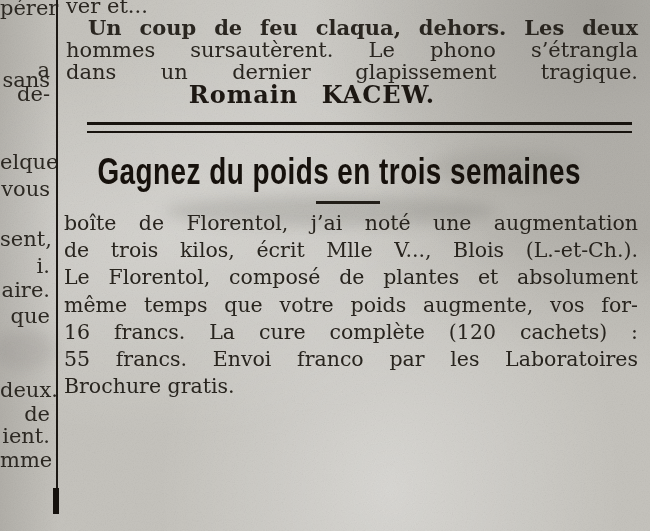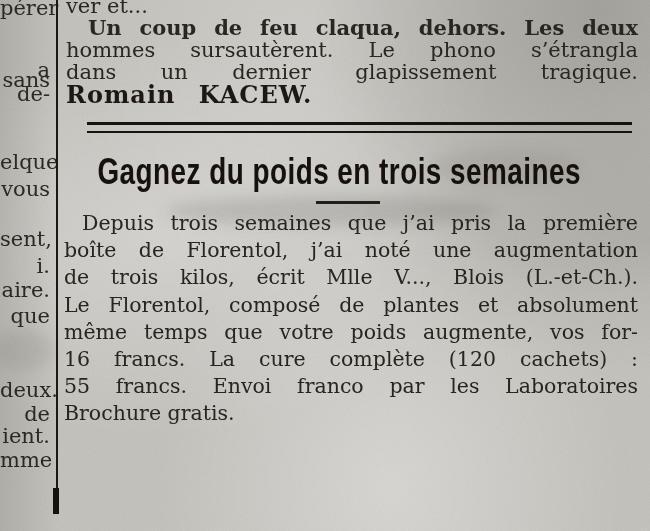--- a/index.html
+++ b/index.html
@@ -29,21 +29,21 @@
   .divider-thick{position:absolute;left:53px;top:488px;width:6px;height:26px;background:#15110d;}
 
   
   .margin-frag{position:absolute;left:0;width:50px;text-align:right;padding-right:2px;
     font-size:21px;line-height:24px;color:#2c2822;}
 
   
   .story{position:absolute;left:66px;top:-5px;width:572px;font-size:21px;line-height:22px;}
   .story .jline{text-align:justify;text-align-last:justify;}
   .story .indent{padding-left:22px;font-weight:bold;}
-  .byline{position:absolute;left:66px;top:80px;width:572px;text-align:left;padding-right:80px;
+  .byline{position:absolute;left:66px;top:80px;width:572px;text-align:center;padding-right:80px;
     box-sizing:border-box;font-weight:bold;font-size:24px;color:#1d1813;word-spacing:14px;letter-spacing:1px;}
 
   
   .double-rule{position:absolute;left:87px;top:122px;width:545px;height:6px;
     border-top:3px solid #17130e;border-bottom:2px solid #17130e;}
 
   
   .headline{position:absolute;left:50px;top:148px;width:580px;height:48px;line-height:48px;
     text-align:center;font-family:"Liberation Sans", sans-serif;font-weight:bold;font-size:30px;
     color:#16110c;white-space:nowrap;transform:scale(.93,1.2);transform-origin:48% 50%;letter-spacing:.5px;}
@@ -89,21 +89,20 @@
     <div class="jline">dans un dernier glapissement tragique.</div>
   </div>
   <div class="byline">Romain KACEW.</div>
 
   <div class="double-rule"></div>
 
   <div class="headline">Gagnez du poids en trois semaines</div>
   <div class="headline-rule"></div>
 
   <div class="ad-body">
-    <div class="line indent">Depuis trois semaines que j’ai pris la première</div>
     <div class="line">boîte de Florentol, j’ai noté une augmentation</div>
     <div class="line">de trois kilos, écrit Mlle V..., Blois (L.-et-Ch.).</div>
     <div class="line">Le Florentol, composé de plantes et absolument</div>
     <div class="line">même temps que votre poids augmente, vos for-</div>
     <div class="line">16 francs. La cure complète (120 cachets) :</div>
     <div class="line">55 francs. Envoi franco par les Laboratoires</div>
     <div class="line last">Brochure gratis.</div>
   </div>
 
   <svg class="grain" width="650" height="531" aria-hidden="true">

